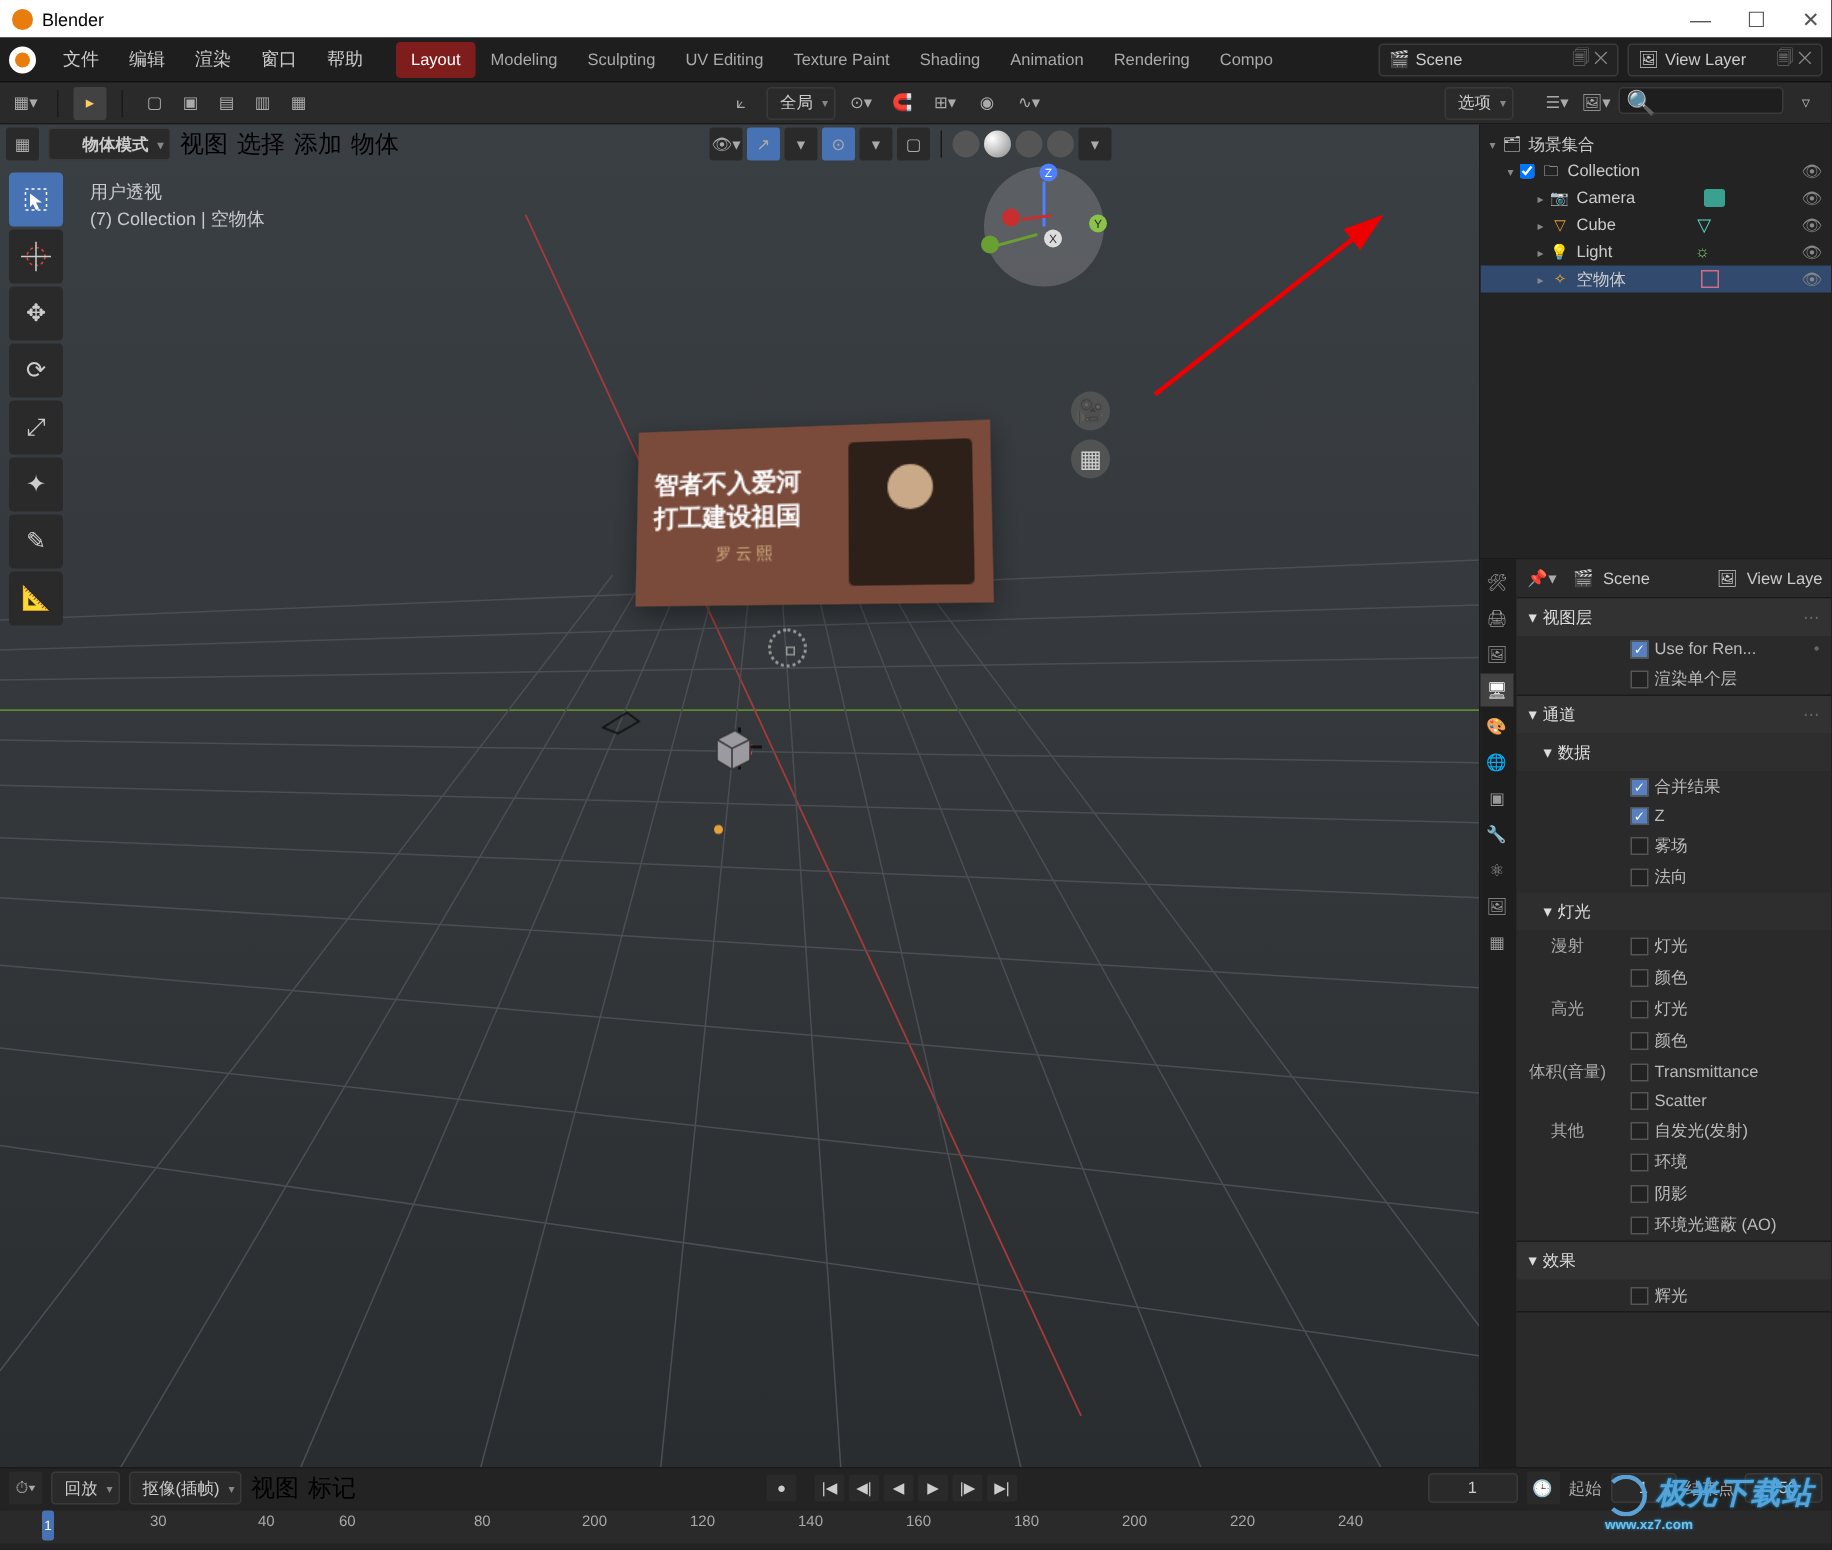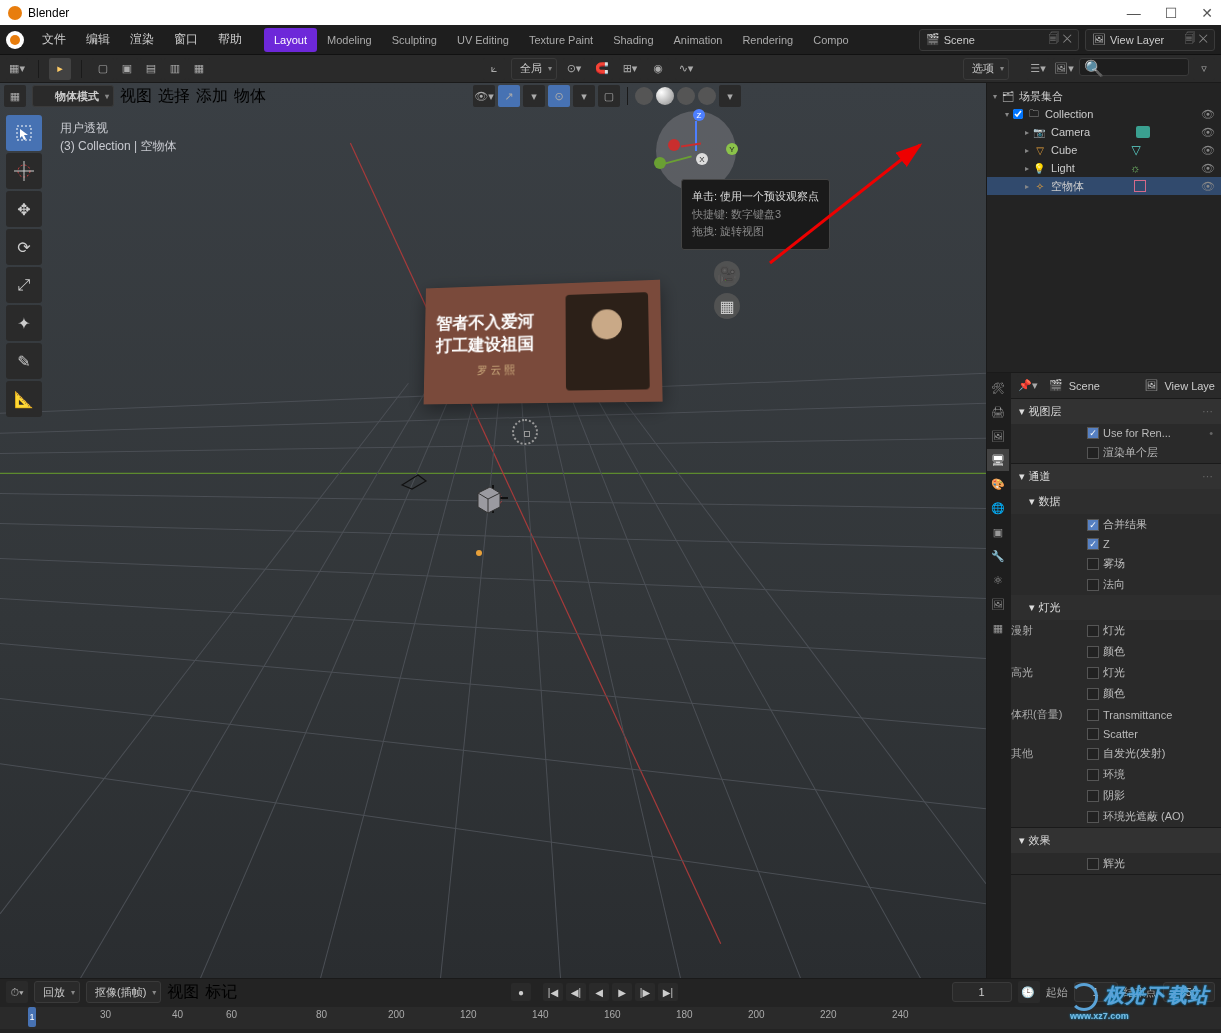--- a/index.html
+++ b/index.html
@@ -10,21 +10,21 @@
 .titlebar .logo { width: 14px; height: 14px; background: #e87d0d; border-radius: 50%; margin-right: 6px; }
 .titlebar .wincontrols { margin-left: auto; display: flex; gap: 24px; font-size: 14px; color:#555; }
 
 
 .menubar { height: 30px; background: #1e1e1e; display: flex; align-items: center; padding: 0 6px; border-bottom:1px solid #111; }
 .menubar .blender-icon { width:18px;height:18px;background:#fff;border-radius:50%;margin-right:8px;display:flex;align-items:center;justify-content:center; }
 .menubar .blender-icon::after { content:'';width:10px;height:10px;background:#e87d0d;border-radius:50%; }
 .menubar .menu-item { color:#ccc; font-size:12px; padding:4px 10px; cursor:pointer; }
 .menubar .tabs { display:flex; margin-left:12px; }
 .menubar .tab { color:#aaa; font-size:11px; padding:6px 10px; cursor:pointer; border-radius:3px; }
-.menubar .tab.active { background:#6d28d9; color:#fff; }
+.menubar .tab.active { background:#7f1d1d; color:#fff; }
 .scene-select { margin-left:auto; display:flex; gap:6px; align-items:center; }
 .scene-box, .layer-box { background:#232323; border:1px solid #3a3a3a; height:22px; display:flex; align-items:center; padding:0 6px; color:#ccc; font-size:11px; border-radius:3px; }
 .scene-box { width:160px; } .layer-box { width:130px; }
 
 
 .toolbar2 { height:28px; background:#2a2a2a; border-bottom:1px solid #1a1a1a; display:flex; align-items:center; padding:0 6px; gap:6px; }
 .tool-group { display:flex; gap:2px; }
 .tool-btn, .small-btn { width:22px;height:22px;background:#2a2a2a;border-radius:2px;display:flex;align-items:center;justify-content:center;color:#aaa;font-size:11px;cursor:pointer; }
 .tool-btn.active { background:#424242; }
 .dropdown { background:#2a2a2a;color:#ccc;font-size:11px;padding:2px 14px 2px 8px;border-radius:3px;border:1px solid #3a3a3a;height:22px;display:flex;align-items:center;position:relative; }
@@ -117,21 +117,21 @@
 
 .props { flex:1; display:flex; }
 .prop-tabs { width:24px; background:#1e1e1e; display:flex; flex-direction:column; gap:2px; padding-top:4px;}
 .prop-tab { width:22px;height:22px;display:flex;align-items:center;justify-content:center;color:#999;font-size:11px;cursor:pointer; }
 .prop-tab.active { background:#424242;color:#fff; }
 .prop-body { flex:1; background:#2a2a2a; overflow:auto; }
 .prop-header { height:26px; display:flex; align-items:center; padding:0 6px; gap:6px; font-size:11px; color:#ccc; border-bottom:1px solid #1a1a1a; }
 .prop-section { border-bottom:1px solid #1a1a1a; }
 .prop-section-h { padding:5px 8px; font-size:11px; color:#ddd; background:#323232; display:flex; align-items:center; gap:4px;}
 .prop-row { display:flex; align-items:center; padding:3px 8px 3px 0; font-size:11px; color:#bbb; }
-.prop-row .lbl { width:76px; text-align:left; padding-right:8px; color:#aaa; }
+.prop-row .lbl { width:76px; text-align:center; padding-right:8px; color:#aaa; }
 .prop-row .ck { width:12px;height:12px;border:1px solid #555;background:#222;margin-right:4px;display:flex;align-items:center;justify-content:center; }
 .prop-row .ck.on { background:#5680c2; }
 .prop-row .ck.on::after { content:'✓'; font-size:9px; color:#fff; }
 
 
 .timeline { position:absolute; left:0; right:0; bottom:0; height:55px; background:#232323; border-top:1px solid #1a1a1a; }
 .tl-header { height:26px; display:flex; align-items:center; padding:0 6px; gap:6px; }
 .tl-track { height:22px; background:#2a2a2a; position:relative; margin-top:2px; }
 .frame-marker { position:absolute; left:28px; top:0; width:8px;height:20px;background:#4772b3;border-radius:2px;display:flex;align-items:center;justify-content:center;font-size:9px;color:#fff; }
 .tick-labels { position:absolute; left:0;right:0;top:2px; color:#aaa; font-size:10px;}
@@ -266,21 +266,21 @@
       <div class="vp-tool">✥</div>
       <div class="vp-tool">⟳</div>
       <div class="vp-tool">⤢</div>
       <div class="vp-tool">✦</div>
       <div class="vp-tool">✎</div>
       <div class="vp-tool">📐</div>
     </div>
 
     <div class="vp-label">
       <div>用户透视</div>
-      <div>(3) Collection | 空物体</div>
+      <div>(7) Collection | 空物体</div>
     </div>
 
     <svg class="floor-svg" viewBox="0 0 985 895">
       <g class="floor-grid">
         <line class="axis-g" x1="0" y1="390" x2="985" y2="390"></line>
         <line class="axis-r" x1="350" y1="60" x2="720" y2="860"></line>
 
         <line x1="0" y1="350" x2="985" y2="320"></line>
         <line x1="0" y1="370" x2="985" y2="355"></line>
         <line x1="0" y1="410" x2="985" y2="425"></line>
@@ -340,25 +340,20 @@
           <div class="gizmo-line-r"></div>
           <div class="gizmo-line-g"></div>
         <div class="gizmo-z">Z</div>
         <div class="gizmo-y">Y</div>
         <div class="gizmo-x">X</div>
         <div class="gizmo-neg1"></div>
         <div class="gizmo-neg2"></div>
       </div>
     </div>
 
-    <div class="tooltip">
-      <div class="tt1">单击: 使用一个预设观察点</div>
-      <div class="tt2">快捷键: 数字键盘3</div>
-      <div class="tt3">拖拽: 旋转视图</div>
-    </div>
 
     <svg class="arrow-svg" width="200" height="140">
       <defs>
           <marker id="ah" markerWidth="10" markerHeight="10" refX="8" refY="3" orient="auto">
             <path d="M0 0 L9 3 L0 6 Z" fill="#e00"></path>
           </marker>
         </defs>
       <line x1="10" y1="130" x2="160" y2="12" stroke="#e00" stroke-width="3" marker-end="url(#ah)"></line>
     </svg>
 

